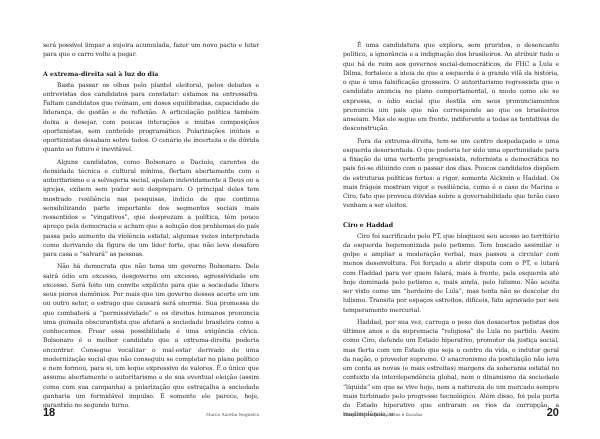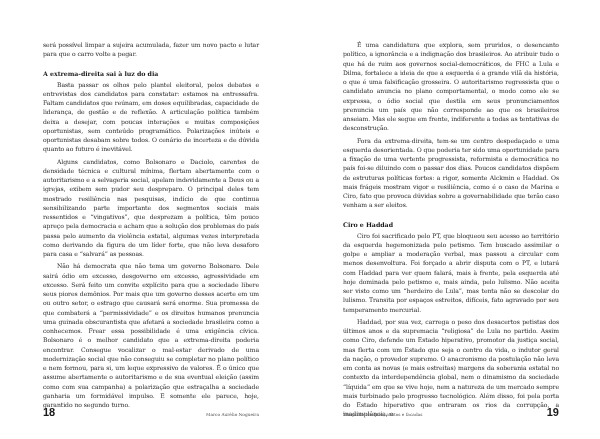--- a/index.html
+++ b/index.html
@@ -40,15 +40,15 @@
 <div class="page right">
   <div class="text">
     <p>É uma candidatura que explora, sem pruridos, o desencanto político, a ignorância e a indignação dos brasileiros. Ao atribuir tudo o que há de ruim aos governos social-democráticos, de FHC a Lula e Dilma, fortalece a ideia de que a esquerda é a grande vilã da história, o que é uma falsificação grosseira. O autoritarismo regressista que o candidato anuncia no plano comportamental, o modo como ele se expressa, o ódio social que destila em seus pronunciamentos prenuncia um país que não corresponde ao que os brasileiros anseiam. Mas ele segue em frente, indiferente a todas as tentativas de desconstrução.</p>
     <p>Fora da extrema-direita, tem-se um centro despedaçado e uma esquerda desorientada. O que poderia ter sido uma oportunidade para a fixação de uma vertente progressista, reformista e democrática no país foi-se diluindo com o passar dos dias. Poucos candidatos dispõem de estruturas políticas fortes: a rigor, somente Alckmin e Haddad. Os mais frágeis mostram vigor e resiliência, como é o caso de Marina e Ciro, fato que provoca dúvidas sobre a governabilidade que terão caso venham a ser eleitos.</p>
     <h2>Ciro e Haddad</h2>
     <p>Ciro foi sacrificado pelo PT, que bloqueou seu acesso ao território da esquerda hegemonizada pelo petismo. Tem buscado assimilar o golpe e ampliar a moderação verbal, mas passou a circular com menos desenvoltura. Foi forçado a abrir disputa com o PT, e lutará com Haddad para ver quem falará, mais à frente, pela esquerda até hoje dominada pelo petismo e, mais ainda, pelo lulismo. Não aceita ser visto como um “herdeiro de Lula”, mas tenta não se descolar do lulismo. Transita por espaços estreitos, difíceis, fato agravado por seu temperamento mercurial.</p>
     <p>Haddad, por sua vez, carrega o peso dos desacertos petistas dos últimos anos e da supremacia “religiosa” de Lula no partido. Assim como Ciro, defende um Estado hiperativo, promotor da justiça social, mas flerta com um Estado que seja o centro da vida, o indutor geral da nação, o provedor supremo. O anacronismo da postulação não leva em conta as novas (e mais estreitas) margens da soberania estatal no contexto da interdependência global, nem o dinamismo da sociedade “líquida” em que se vive hoje, nem a natureza de um mercado sempre mais turbinado pelo progresso tecnológico. Além disso, foi pela porta do Estado hiperativo que entraram os rios da corrupção, a inadimplência, o</p>
   </div>
   <div class="footer">
     <span class="runhead">Tempo de choques, atritos e facadas</span>
-    <span class="pnum">19</span>
+    <span class="pnum">20</span>
   </div>
 </div>
 
 </body></html>

